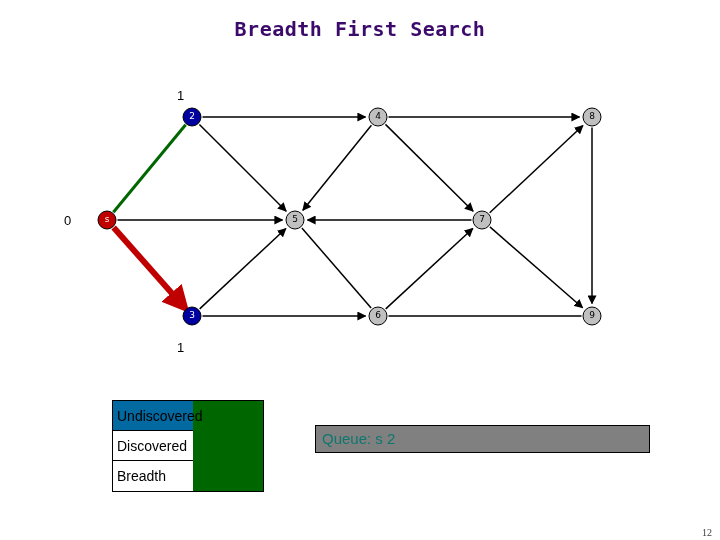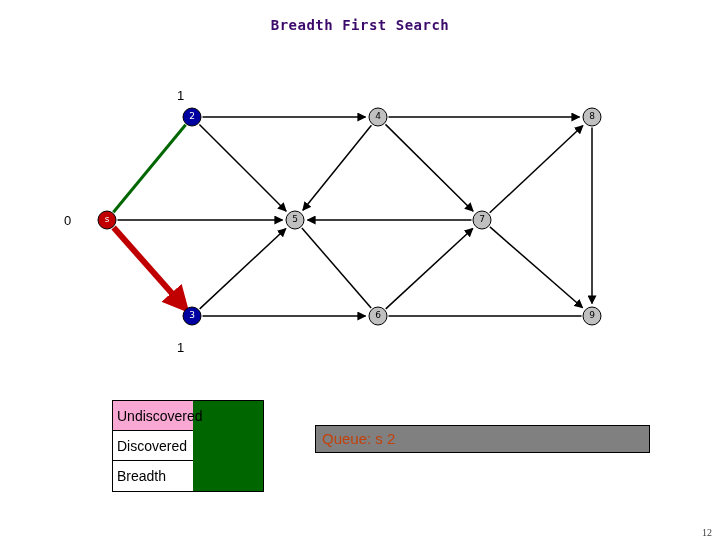--- a/index.html
+++ b/index.html
@@ -21,21 +21,21 @@
     height: 540px;
     background: #ffffff;
   }
   #title {
     position: absolute;
     left: 0;
     top: 17px;
     width: 720px;
     text-align: center;
     font-family: "DejaVu Sans Mono", monospace;
-    font-size: 14px;
+    font-size: 20px;
     font-weight: bold;
     color: #3b0a6b;
     letter-spacing: 0.5px;
   }
   #graph-svg {
     position: absolute;
     left: 0;
     top: 0;
     width: 720px;
     height: 540px;
@@ -73,21 +73,21 @@
   .legend-row:last-child { border-bottom: none; }
   .legend-label {
     font-family: "Liberation Sans", sans-serif;
     font-size: 14px;
     color: #000000;
     padding-left: 4px;
     white-space: nowrap;
     z-index: 2;
     position: relative;
   }
-  #legend-row-0 { background: #f9a8d4; }
+  #legend-row-0 { background: #0369a1; }
   #legend-row-1 { background: #ffffff; }
   #legend-row-1 .legend-swatch-fill { background: #0000a0; }
   #legend-row-2 { background: #c00000; }
   #legend-row-3 { background: #ffffff; }
   #legend-row-3 .legend-swatch-fill { background: #006600; }
 
   .legend-split {
     position: absolute;
     right: 0;
     top: 0;
@@ -103,21 +103,21 @@
     background: #808080;
     border: 1px solid #000000;
     box-sizing: border-box;
   }
   #queue-text {
     position: absolute;
     left: 322px;
     top: 430px;
     font-family: "Liberation Sans", sans-serif;
     font-size: 15px;
-    color: #c2410c;
+    color: #0f766e;
   }
   #page-num {
     position: absolute;
     right: 8px;
     bottom: 2px;
     font-family: Liberation Serif, serif;
     font-size: 10px;
     color: #404040;
   }
 </style>

